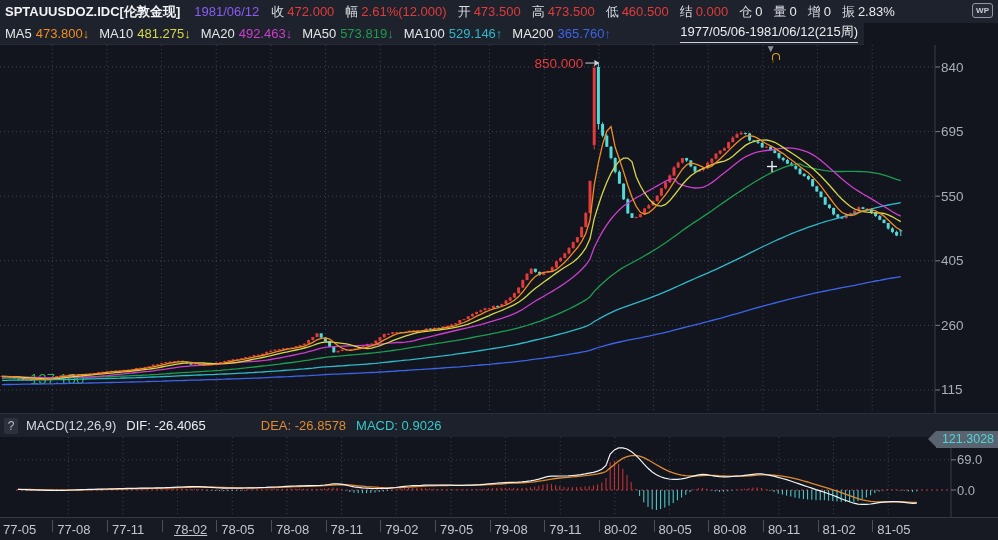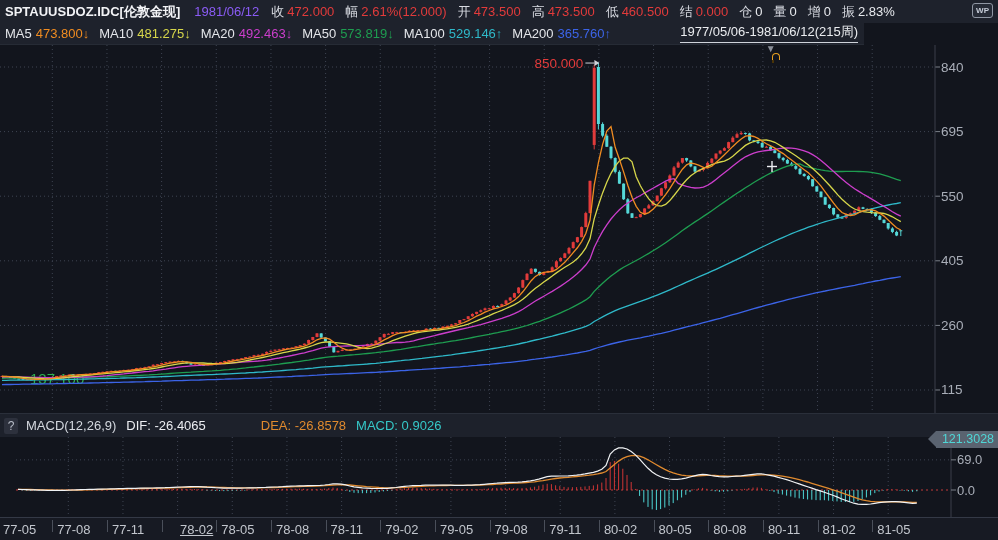--- a/index.html
+++ b/index.html
@@ -830,21 +830,21 @@
       <div class="x-tick" style="left: 544.24px;"></div>
       <div class="x-tick" style="left: 598.9px;"></div>
       <div class="x-tick" style="left: 653.56px;"></div>
       <div class="x-tick" style="left: 708.22px;"></div>
       <div class="x-tick" style="left: 762.88px;"></div>
       <div class="x-tick" style="left: 817.54px;"></div>
       <div class="x-tick" style="left: 872.2px;"></div>
       <div class="x-label" style="left: 3px;">77-05</div>
       <div class="x-label" style="left: 57.3px;">77-08</div>
       <div class="x-label" style="left: 111.96px;">77-11</div>
-      <div class="x-label" style="left: 180px; text-decoration: underline;">78-02</div>
+      <div class="x-label" style="left: 174px; text-decoration: underline;">78-02</div>
       <div class="x-label" style="left: 221.28px;">78-05</div>
       <div class="x-label" style="left: 275.94px;">78-08</div>
       <div class="x-label" style="left: 330.6px;">78-11</div>
       <div class="x-label" style="left: 385.26px;">79-02</div>
       <div class="x-label" style="left: 439.92px;">79-05</div>
       <div class="x-label" style="left: 494.58px;">79-08</div>
       <div class="x-label" style="left: 549.24px;">79-11</div>
       <div class="x-label" style="left: 603.9px;">80-02</div>
       <div class="x-label" style="left: 658.56px;">80-05</div>
       <div class="x-label" style="left: 713.22px;">80-08</div>

